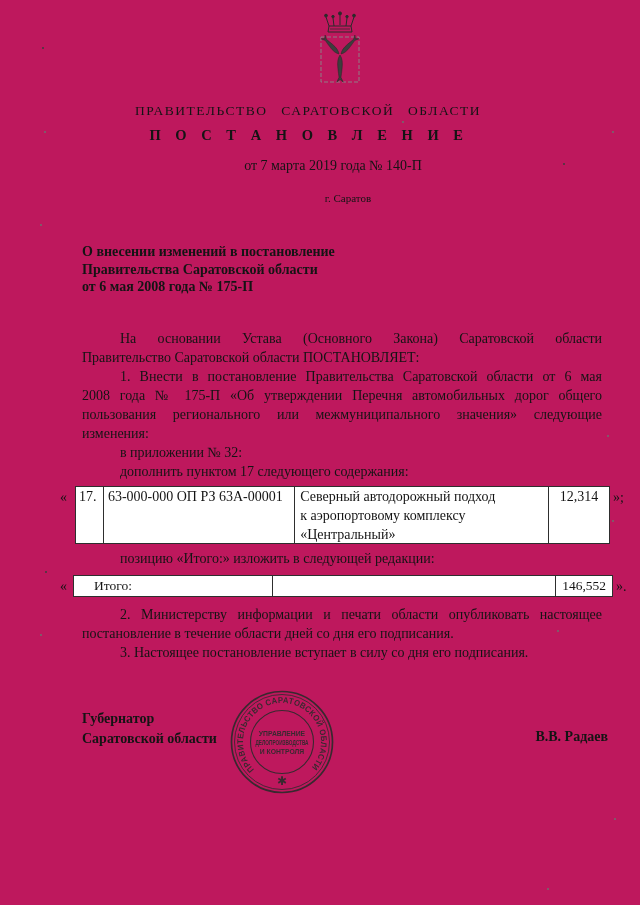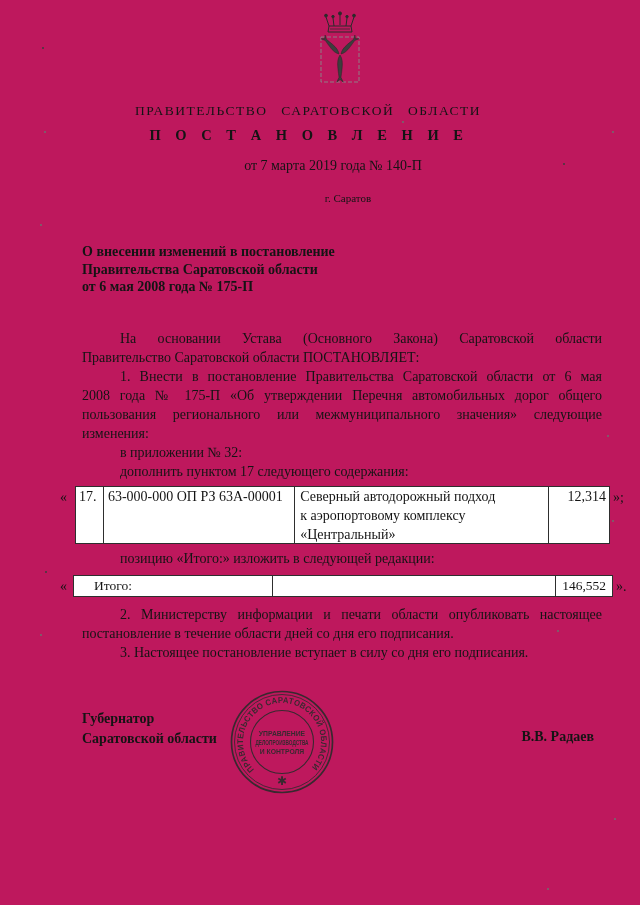--- a/index.html
+++ b/index.html
@@ -23,31 +23,31 @@
   .bline.just{text-align:justify;text-align-last:justify;}
   .bline.ind{padding-left:38px;}
   .doctable{display:flex;box-sizing:border-box;border:1px solid #2e2e2e;background:#fff;}
   #table1{left:75px;top:486px;width:535px;height:58px;font-size:14px;line-height:19px;}
   #table2{left:73px;top:575px;width:540px;height:22px;font-size:13.5px;line-height:20px;}
   .cell{box-sizing:border-box;padding:0 3px;overflow:hidden;}
   .cell.divr{border-right:1px solid #2e2e2e;}
   #t1-num{width:28px;}
   #t1-code{width:192px;padding-left:4px;}
   #t1-name{width:255px;padding-left:5px;}
-  #t1-val{width:60px;text-align:right;}
+  #t1-val{width:60px;text-align:center;}
   #t2-label{width:200px;padding-left:20px;font-weight:normal;}
   #t2-empty{width:284px;}
   #t2-val{width:56px;text-align:center;}
   .quote{position:absolute;font-size:14px;line-height:19px;}
   #q1l{left:60px;top:488px;}
   #q1r{left:613px;top:488px;}
   #q2l{left:60px;top:577px;}
   #q2r{left:616px;top:577px;}
   .sigblock{left:82px;top:709px;font-size:14px;font-weight:bold;line-height:19.5px;}
-  .signame{position:absolute;right:46px;top:729px;font-size:14px;font-weight:bold;}
+  .signame{position:absolute;right:32px;top:729px;font-size:14px;font-weight:bold;}
   .stampwrap{left:229px;top:689px;width:106px;height:106px;opacity:.9;}
   .armswrap{left:312px;top:10px;width:56px;height:80px;}
   .speck{position:absolute;width:2px;height:2px;background:#6e6e6e;border-radius:50%;}
   .speck.dark{background:#3c3c3c;}
 </style>
 </head>
 <body>
 
 <div class="page">
 

